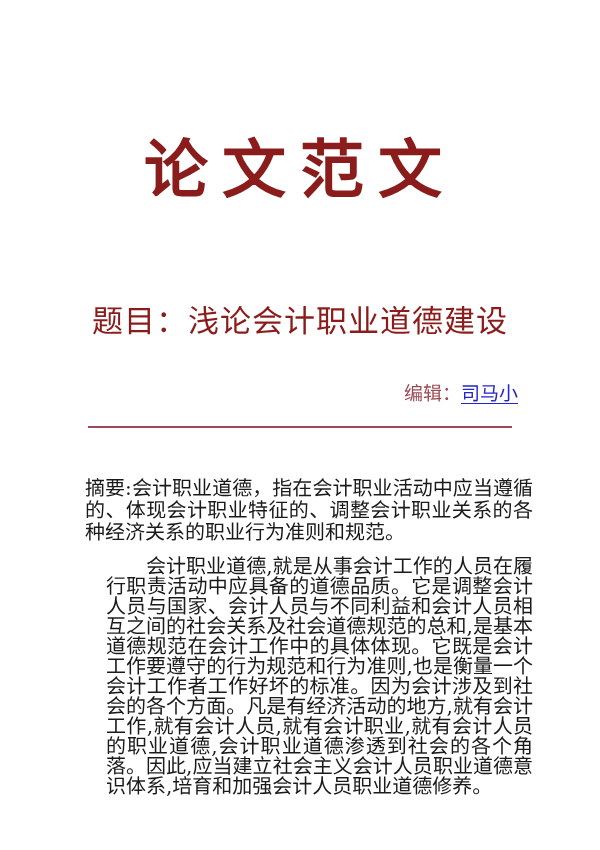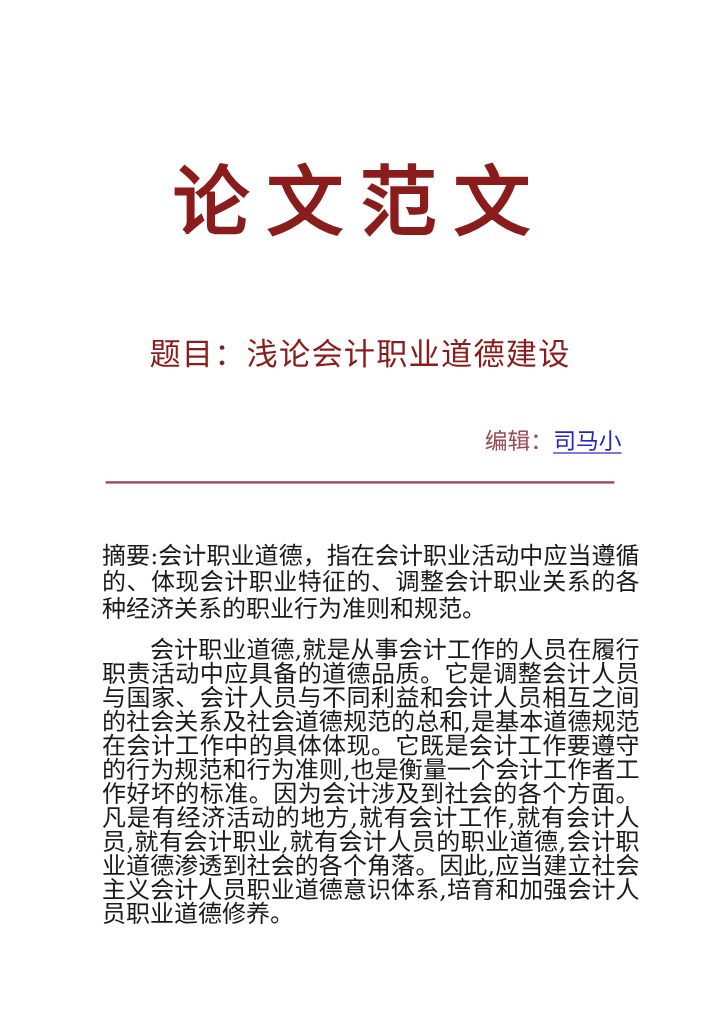--- a/index.html
+++ b/index.html
@@ -28,23 +28,23 @@
     padding-top: 136px;
     text-align: center;
     font-size: 64px;
     line-height: 1.05;
     font-weight: 700;
     letter-spacing: 14px;
     color: var(--color-heading_red);
     font-family: "DejaVu Serif", "Liberation Serif", serif;
   }
   .subject-line {
-    margin-top: 78px;
+    margin-top: 103px;
     text-align: center;
-    font-size: 26px;
+    font-size: 31px;
     line-height: 30px;
     letter-spacing: 1px;
     color: var(--color-heading_red);
   }
   .editor-line {
     margin-top: 44px;
     text-align: right;
     padding-right: 82px;
     font-size: 19px;
     line-height: 26px;
@@ -75,20 +75,21 @@
   }
   .keywords-line {
     line-height: 22px;
     text-indent: 2em;
   }
   .body-paragraph {
     margin-top: 13px;
     line-height: 20px;
     text-indent: 2em;
     text-align: justify;
+    margin-left: 21px;
   }
   .section-heading {
     margin-top: 14px;
     line-height: 22px;
     text-indent: 2em;
   }
 </style>
 </head>
 <body>
 

